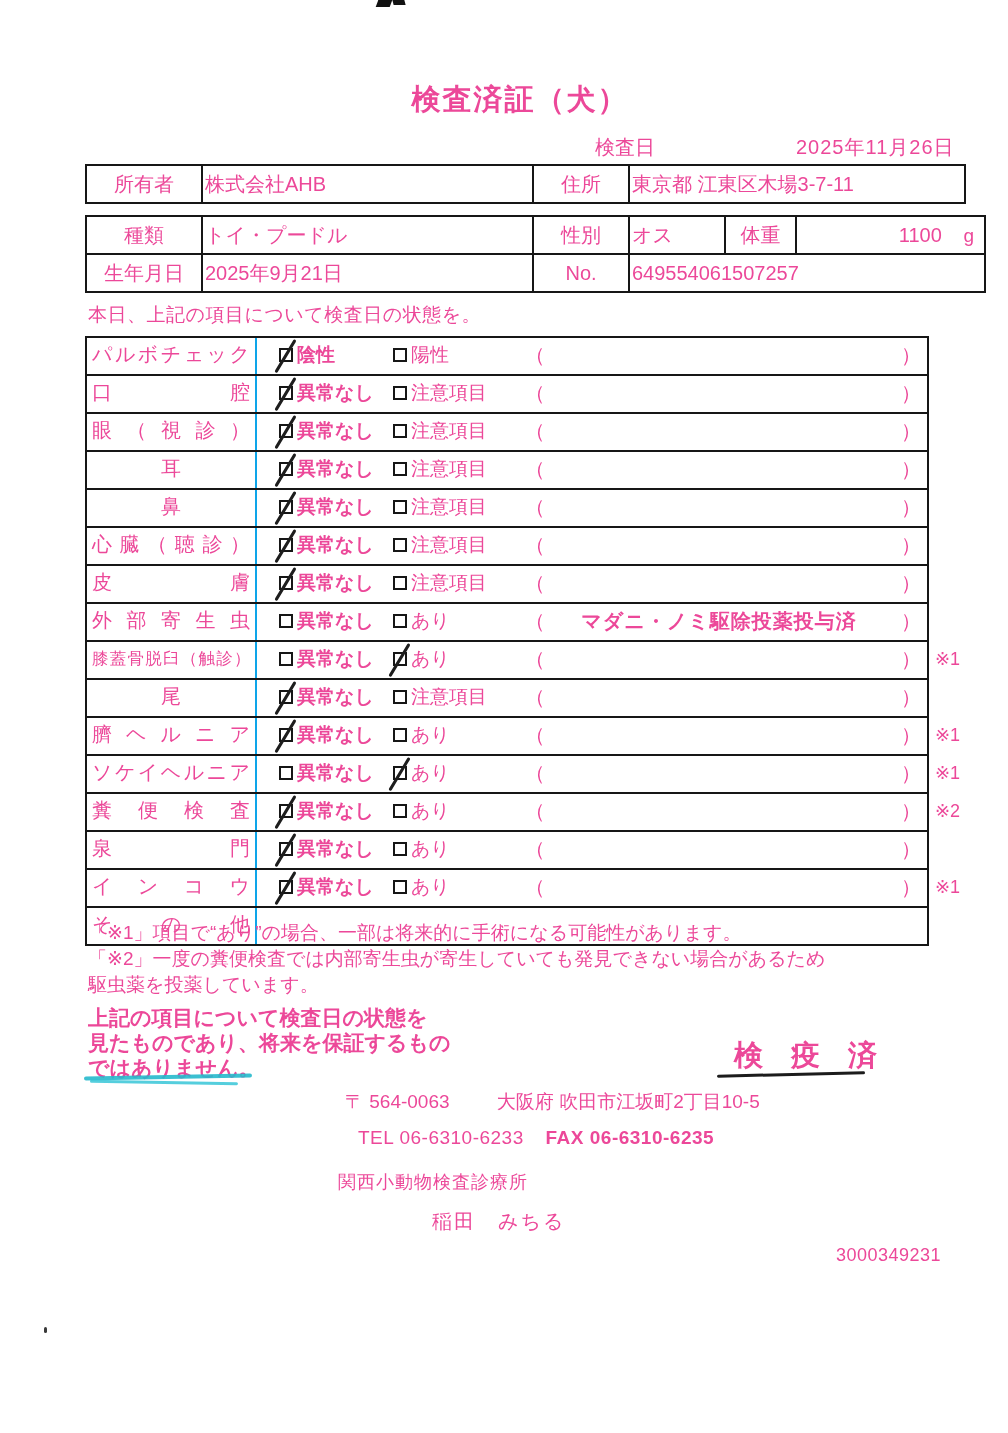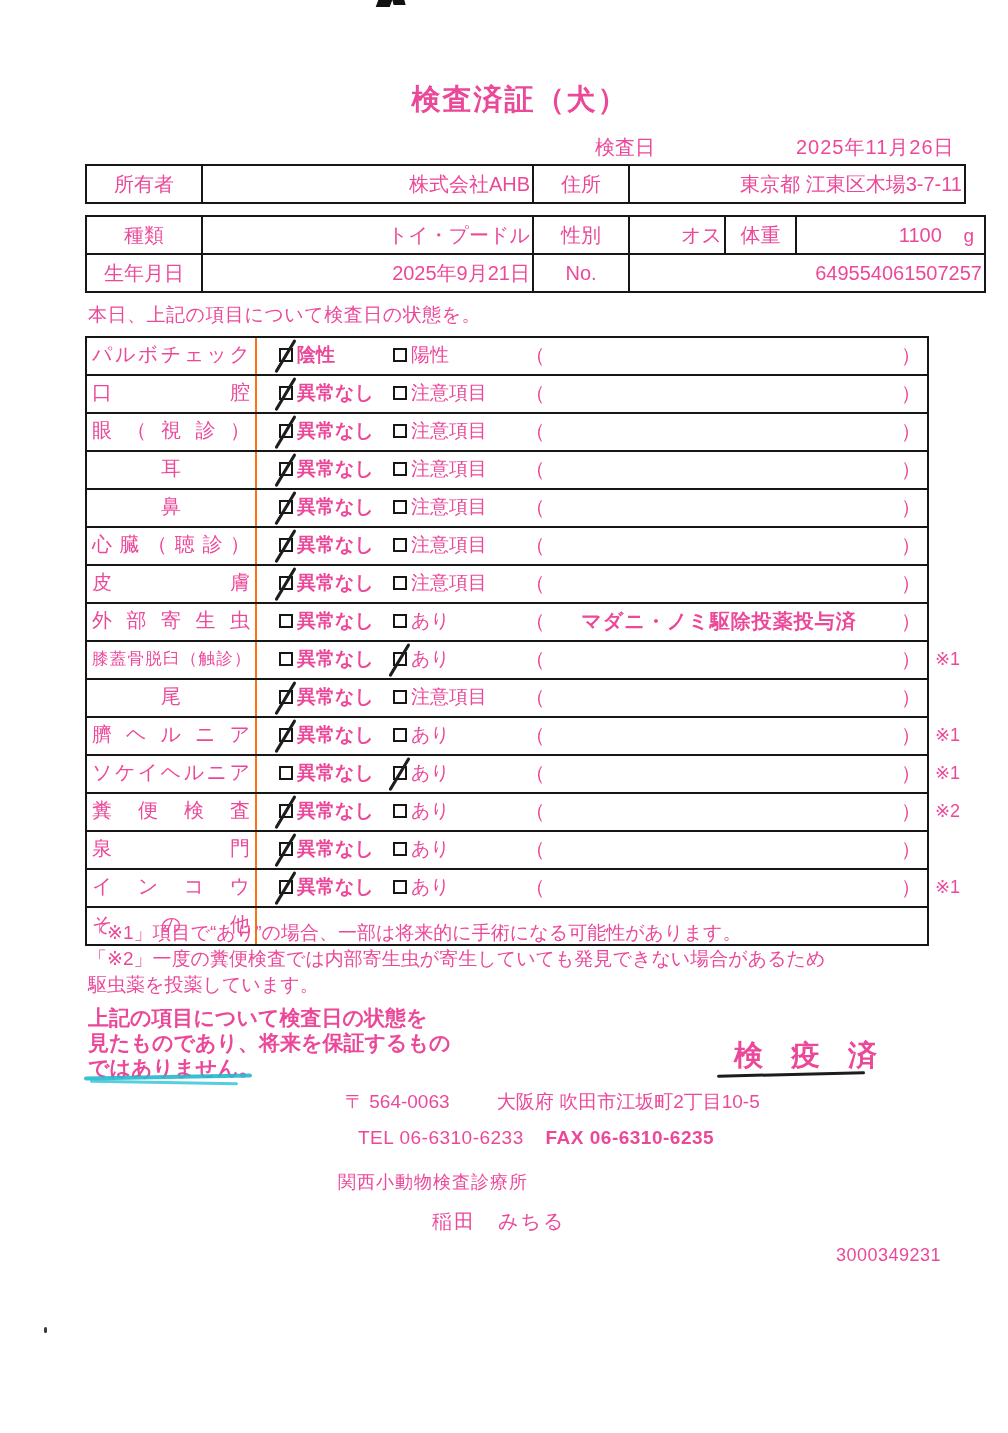--- a/index.html
+++ b/index.html
@@ -16,36 +16,36 @@
   .artifact-dot { position:absolute; left:44px; top:1327px; width:3px; height:6px; background:#3a3a3a; border-radius:2px; }
 
   .title { position:absolute; left:40px; top:80px; width:960px; text-align:center;
            font-size:29px; letter-spacing:2px; font-weight:600; }
 
   .date-label { position:absolute; left:595px; top:134px; font-size:20px; }
   .date-value { position:absolute; left:796px; top:134px; font-size:20px; letter-spacing:1px; }
 
   table.t { border-collapse:collapse; position:absolute; left:85px; table-layout:fixed; }
   table.t td { border:2px solid #161616; font-size:20px; height:36px; padding:0 2px;
-               overflow:hidden; white-space:nowrap;text-align:right; }
+               overflow:hidden; white-space:nowrap; }
   table.t td.lab { text-align:center; padding:0 2px; }
   .w110{width:110px}.w325{width:325px}.w90{width:90px}.w65{width:65px}.w175{width:175px}.w330{width:330px}
   .owner-table { top:164px; }
   .animal-table { top:215px; }
   .animal-table td { height:37px; }
   .weight-cell { text-align:right; padding-right:10px !important; }
   .weight-cell .unit { margin-left:16px; font-size:19px; }
 
   .intro { position:absolute; left:88px; top:302px; font-size:19px; letter-spacing:0.5px; }
 
   
   .exam-table { position:absolute; left:85px; top:336px; width:840px; border:2px solid #161616; }
   .exam-row { display:flex; height:36px; border-bottom:2px solid #161616; position:relative; }
   .exam-row:last-child { border-bottom:none; }
-  .exam-label { width:170px; border-right:2px solid #f97316; padding:0 5px; box-sizing:border-box;
+  .exam-label { width:170px; border-right:2px solid #0ea5e9; padding:0 5px; box-sizing:border-box;
                 font-size:20px; line-height:33px; white-space:nowrap; overflow:hidden;
                 text-align:justify; text-align-last:justify; }
   .exam-label.align-center { text-align:center; text-align-last:center; }
   .exam-label.small-label { font-size:16.5px; letter-spacing:-0.5px; }
   .exam-content { flex:1; position:relative; font-size:19px; line-height:34px; }
   .opt { position:absolute; top:0; white-space:nowrap; }
   .opt0 { left:22px;font-weight:bold; } .opt1 { left:136px; }
   .checkbox { display:inline-block; width:14px; height:14px; border:2px solid #161616;
               box-sizing:border-box; margin-right:4px; vertical-align:-1px; position:relative; }
   .checkmark { position:absolute; left:3px; top:-13px; width:2.5px; height:38px;

